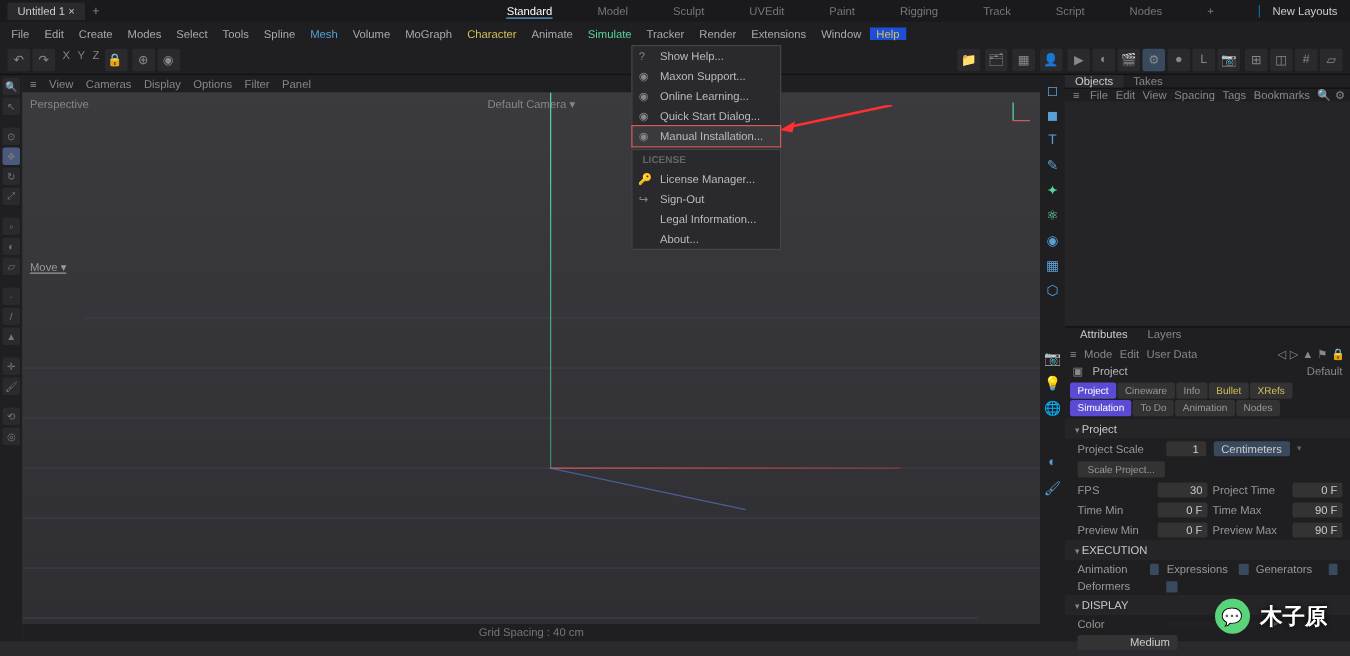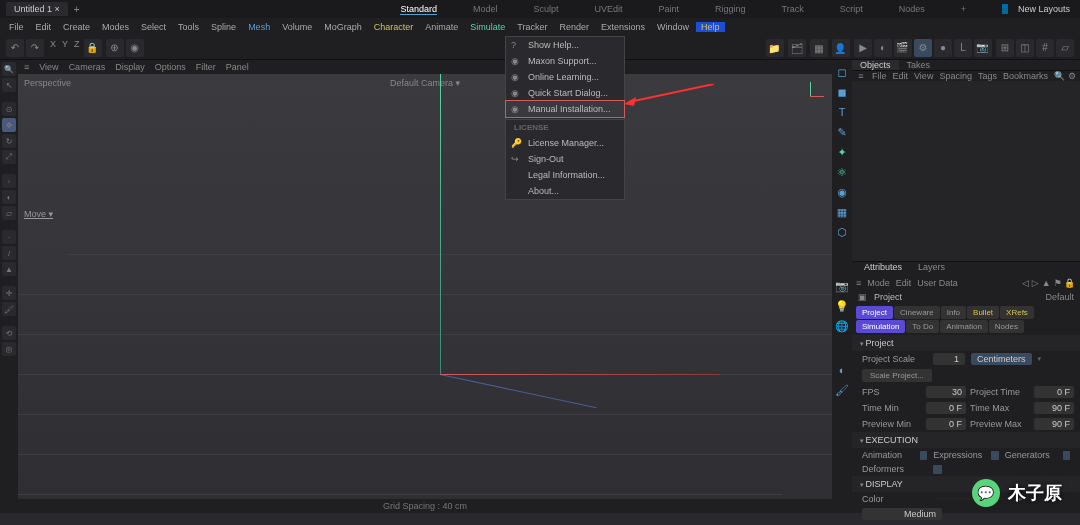--- a/index.html
+++ b/index.html
@@ -5,21 +5,21 @@
 * { margin:0; padding:0; box-sizing:border-box; font-family:"Segoe UI",Arial,sans-serif; }
 body { background:#2a2a2e; color:#999; font-size:10px; width:1080px; height:525px; overflow:hidden; position:relative; }
 
 .titlebar { height:18px; background:#1a1a1d; display:flex; align-items:center; padding:0 6px; }
 .titlebar .tab { background:#2a2a2e; padding:2px 8px; font-size:9px; color:#ccc; border-radius:2px 2px 0 0; }
 .titlebar .plus { margin-left:6px; color:#888; cursor:pointer; }
 
 .layoutbar { position:absolute; top:0; right:0; height:18px; display:flex; align-items:center; gap:36px; padding:0 10px; font-size:9px; }
 .layoutbar span { color:#777; cursor:pointer; }
 .layoutbar .active { color:#fff; border-bottom:1px solid #5a9fd4; }
-.layoutbar .newlayout { border-left:6px solid #0369a1; padding-left:10px; color:#ccc; }
+.layoutbar .newlayout { border-left:1px solid #0369a1; padding-left:10px; color:#ccc; }
 
 .menubar { height:18px; background:#1f1f22; display:flex; align-items:center; padding:0 4px; gap:2px; }
 .menubar span { padding:0 5px; font-size:9px; cursor:pointer; }
 .mb-file{color:#aaa}.mb-edit{color:#aaa}.mb-create{color:#aaa}.mb-modes{color:#aaa}.mb-select{color:#aaa}.mb-tools{color:#aaa}.mb-spline{color:#aaa}
 .mb-mesh{color:#5a9fd4}.mb-volume{color:#aaa}.mb-mograph{color:#aaa}.mb-character{color:#d4c05a}.mb-animate{color:#aaa}
 .mb-simulate{color:#5ad49f}.mb-tracker{color:#aaa}.mb-render{color:#aaa}.mb-extensions{color:#aaa}.mb-window{color:#aaa}.mb-help{color:#d4c05a;background:#1d4ed8}
 
 .toolbar { height:24px; background:#1f1f22; display:flex; align-items:center; padding:0 6px; gap:4px; border-bottom:1px solid #111; }
 .toolbar .grp { display:flex; gap:2px; }
 .tbtn { width:18px; height:18px; background:#2a2a2e; border-radius:2px; display:flex; align-items:center; justify-content:center; color:#888; font-size:10px; cursor:pointer; }

